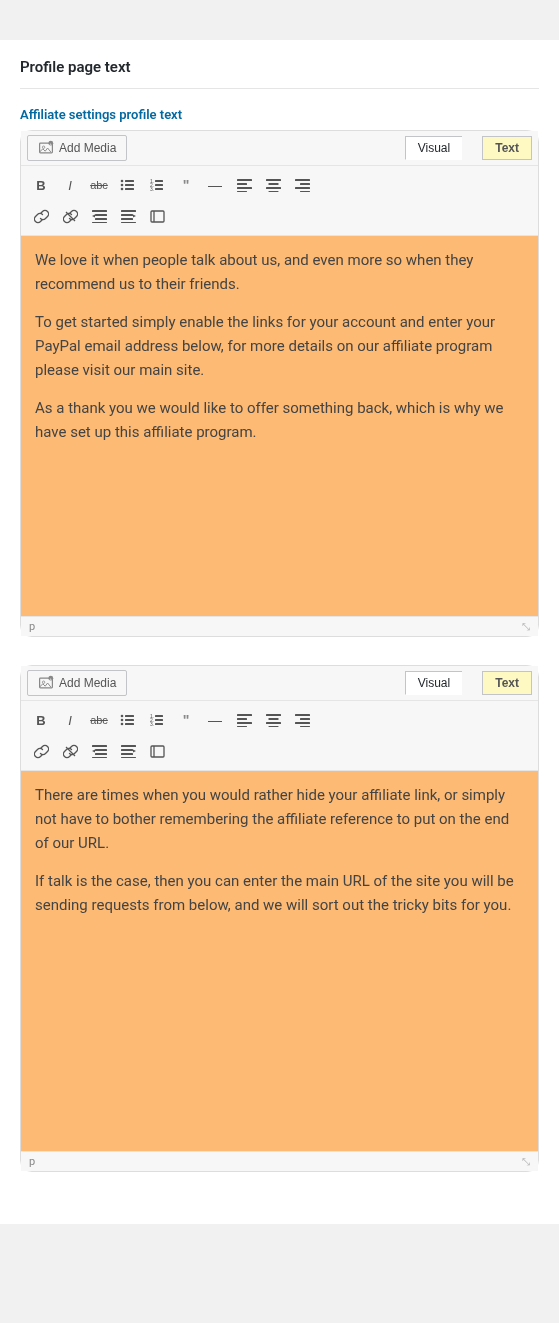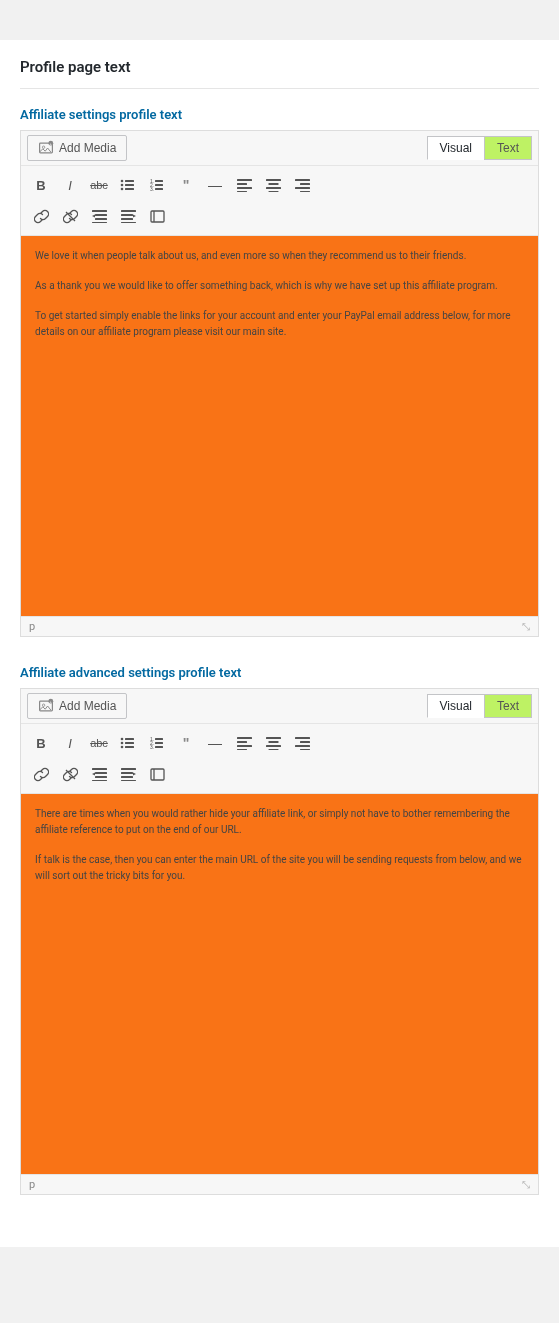--- a/index.html
+++ b/index.html
@@ -27,21 +27,21 @@
       margin-bottom: 28px;
     }
     .section-label {
       font-size: 13px;
       font-weight: 600;
       color: #0369a1;
       margin-bottom: 8px;
     }
     .editor-wrapper {
       border: 1px solid #ddd;
-      border-radius: 0;
+      border-radius: 12px;
       background: #fff;
     }
     .editor-top-bar {
       display: flex;
       align-items: center;
       justify-content: space-between;
       padding: 4px 6px;
       border-bottom: 1px solid #e5e5e5;
       background: #f7f7f7;
     }
@@ -52,28 +52,30 @@
       background: #f7f7f7;
       border: 1px solid #c3c4c7;
       border-radius: 2px;
       padding: 4px 10px;
       font-size: 12px;
       color: #555;
       cursor: pointer;
     }
     .tab-group {
       display: flex;
+      gap: 20px;
     }
     .tab-btn {
       padding: 4px 12px;
       font-size: 12px;
       border: 1px solid #c3c4c7;
-      background: #bef264;
+      background: #fef9c3;
       cursor: pointer;
       color: #555;
+      font-weight: bold;
     }
     .tab-btn.active {
       background: #fff;
       border-bottom: 1px solid #fff;
       color: #23282d;
       font-weight: 500;
     }
     .tab-btn:first-child { border-right: none; }
     .toolbar {
       display: flex;
@@ -101,24 +103,24 @@
       cursor: pointer;
       font-size: 13px;
       color: #555;
       border-radius: 2px;
     }
     .toolbar-btn.bold { font-weight: 700; font-style: normal; }
     .toolbar-btn.italic { font-style: italic; }
     .editor-content {
       min-height: 380px;
       padding: 12px 14px;
-      font-size: 10px;
+      font-size: 15px;
       line-height: 1.6;
       color: #444;
-      background: #f97316;
+      background: #fdba74;
       overflow-y: auto;
     }
     .editor-content p {
       margin-bottom: 14px;
       color: #444;
     }
     .editor-footer {
       padding: 3px 8px;
       background: #f7f7f7;
       border-top: 1px solid #e5e5e5;
@@ -254,33 +256,32 @@
             <svg width="15" height="13" viewBox="0 0 15 13" fill="none" stroke="#555" stroke-width="1.3">
                 <rect x="1" y="1" width="13" height="11" rx="1"></rect>
                 <line x1="4" y1="1" x2="4" y2="12"></line>
               </svg>
           </button>
         </div>
       </div>
 
       <div class="editor-content">
         <p>We love it when people talk about us, and even more so when they recommend us to their friends.</p>
+        <p>To get started simply enable the links for your account and enter your PayPal email address below, for more details on our affiliate program please visit our main site.</p>
         <p>As a thank you we would like to offer something back, which is why we have set up this affiliate program.</p>
-        <p>To get started simply enable the links for your account and enter your PayPal email address below, for more details on our affiliate program please visit our main site.</p>
       </div>
 
       <div class="editor-footer">
         <span>p</span>
         <span class="resize-handle">⤡</span>
       </div>
     </div>
   </div>
 
   <div class="section">
-    <div class="section-label">Affiliate advanced settings profile text</div>
 
     <div class="editor-wrapper">
 
       <div class="editor-top-bar">
         <button class="add-media-btn">
           <span>
             <svg width="16" height="16" viewBox="0 0 20 20" fill="none" style="vertical-align:middle">
               <rect x="2" y="4" width="16" height="12" rx="1" stroke="#888" stroke-width="1.5" fill="none"></rect>
               <circle cx="7" cy="9" r="1.5" stroke="#888" stroke-width="1"></circle>
               <path d="M2 15l4-4 3 3 3-4 4 5" stroke="#888" stroke-width="1.2" fill="none"></path>

